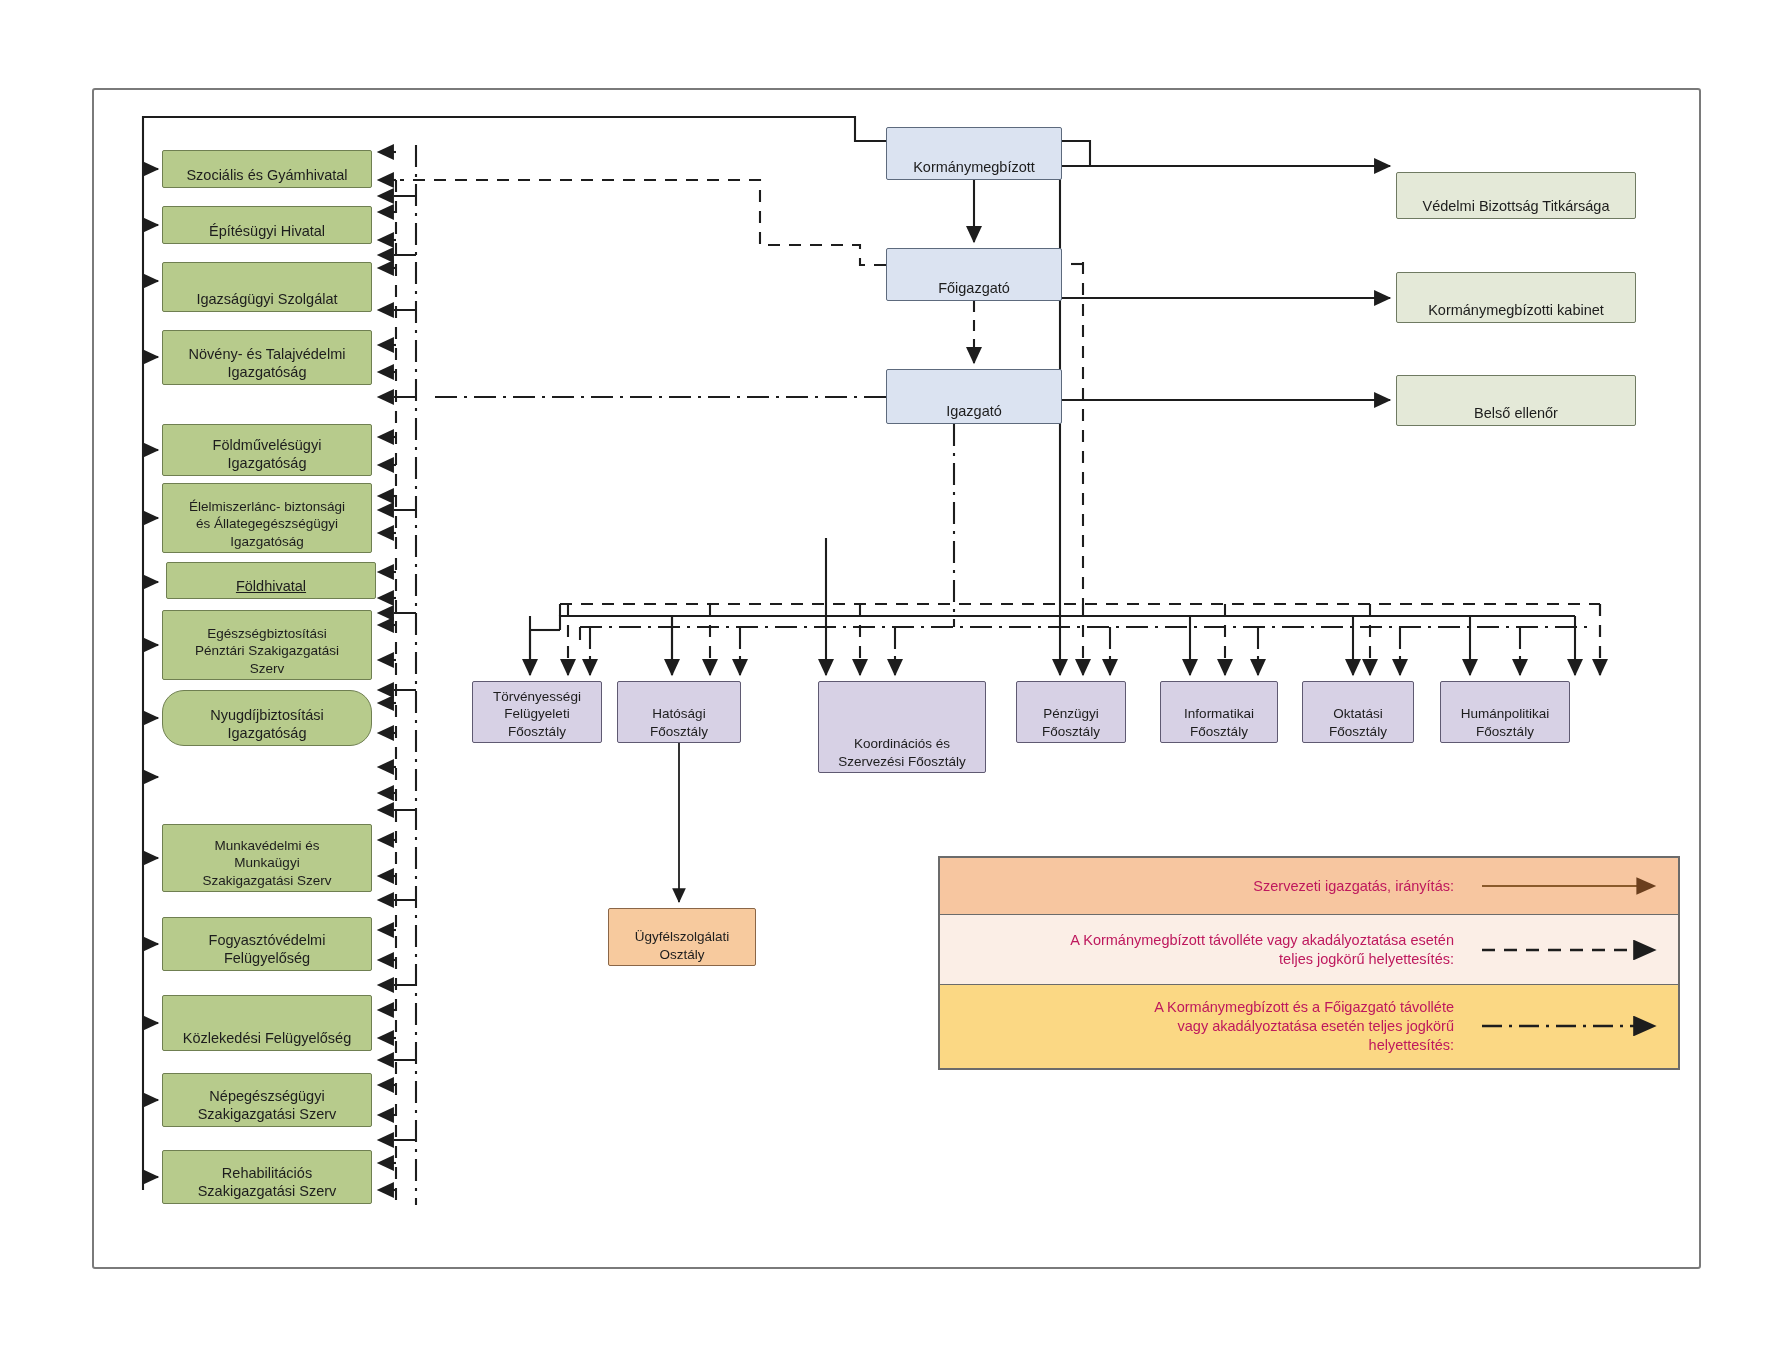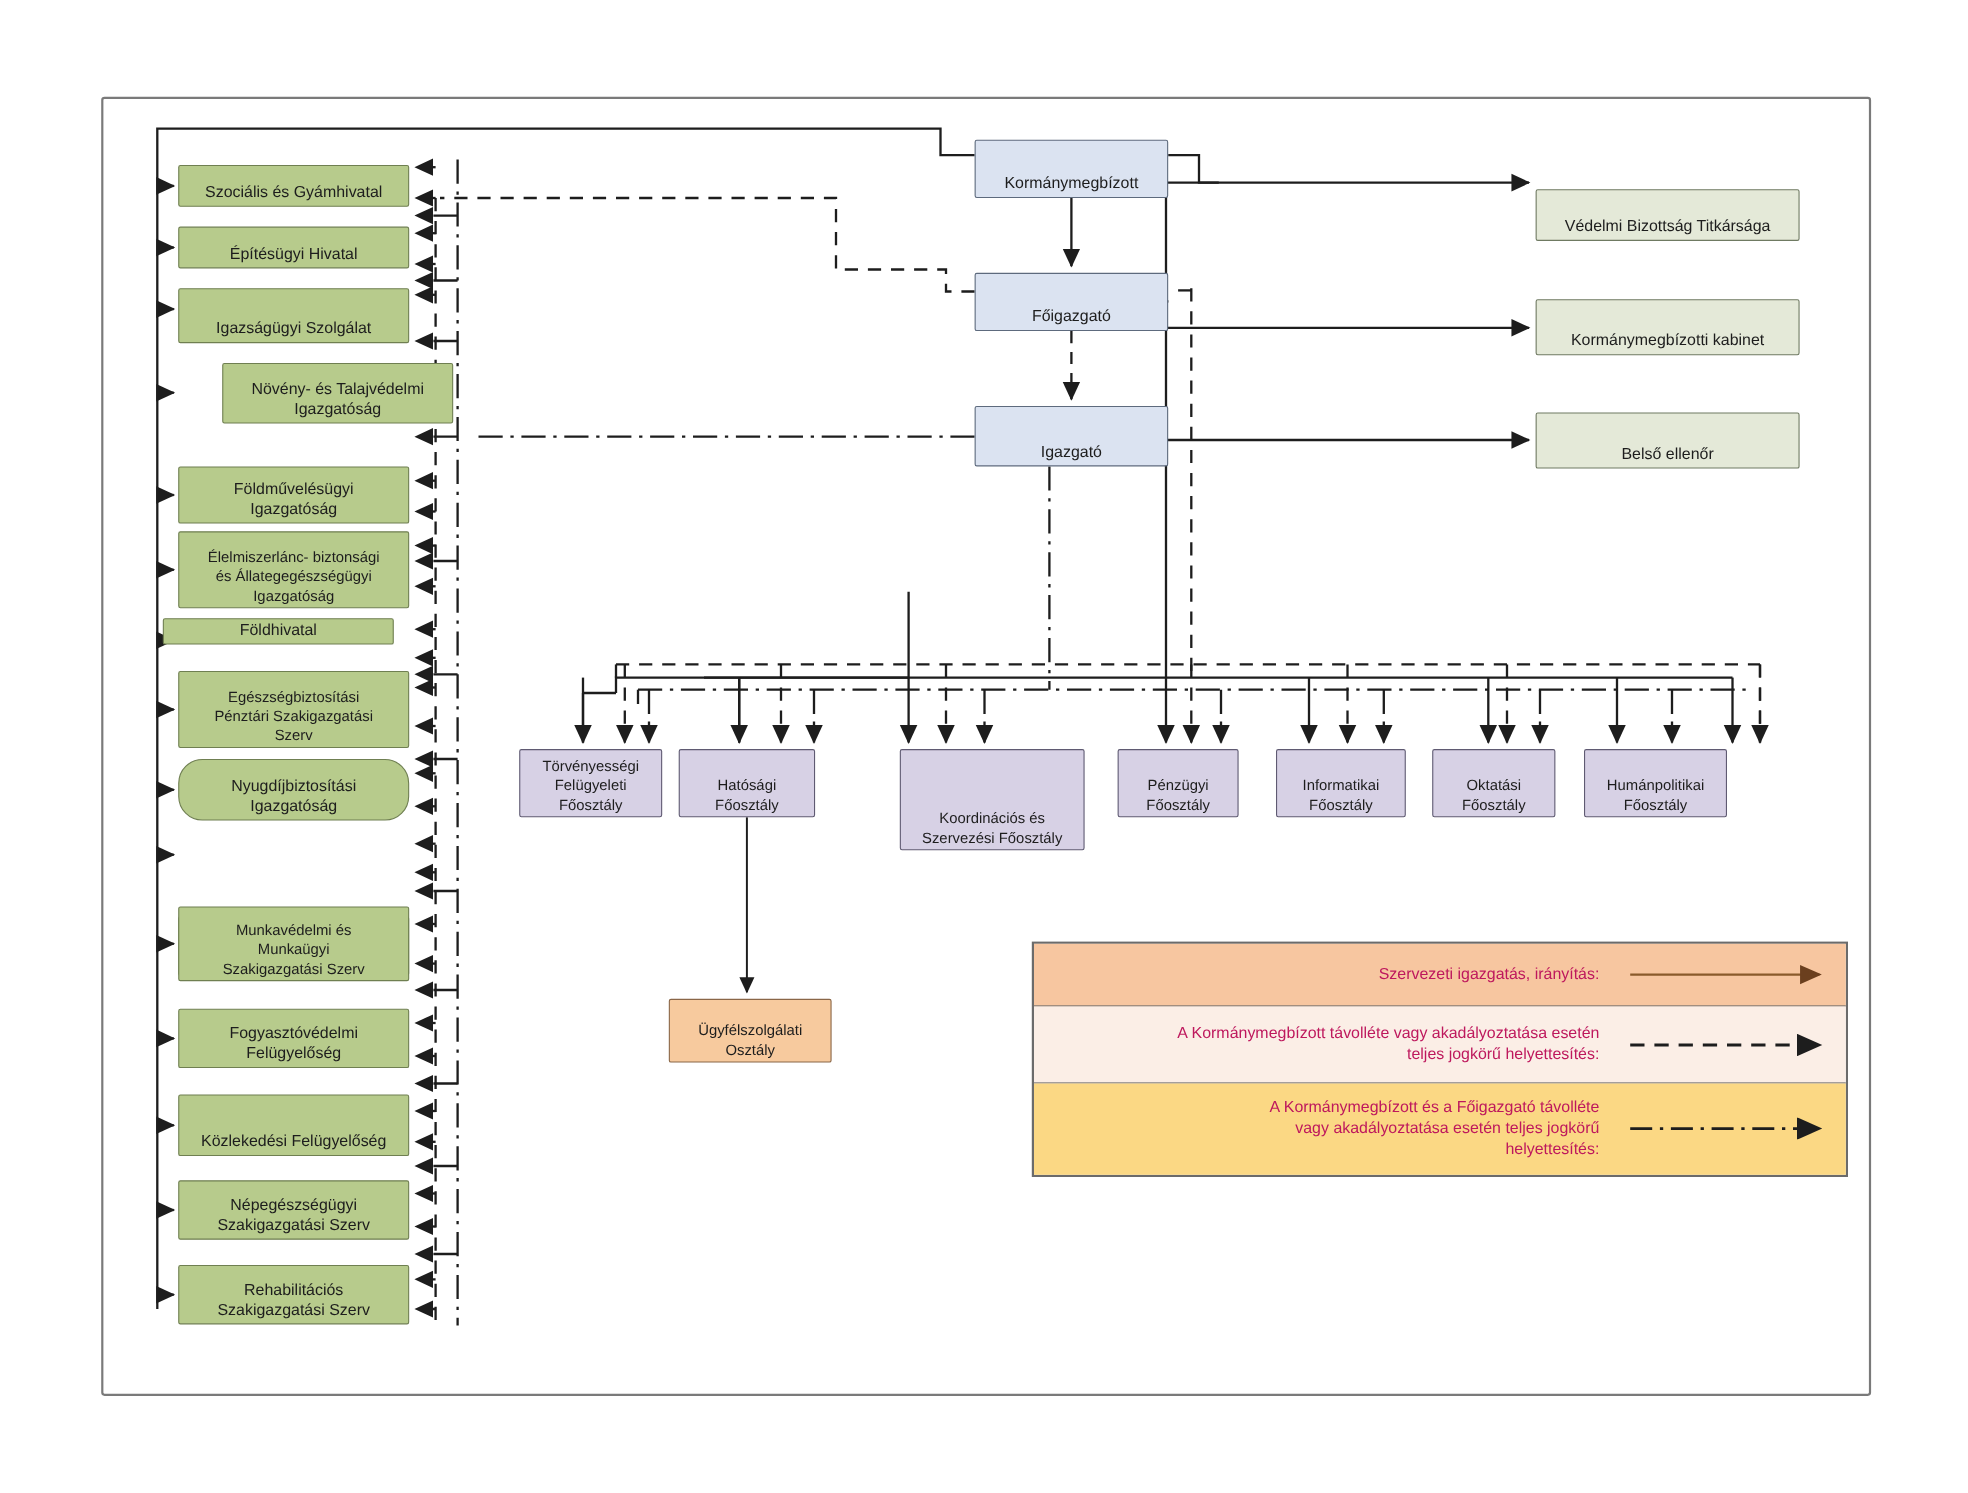--- a/index.html
+++ b/index.html
@@ -213,34 +213,34 @@
 
   <div class="node green" style="left:162px;top:150px;width:210px;height:38px;">
       <span>Szociális és Gyámhivatal</span>
     </div>
   <div class="node green" style="left:162px;top:206px;width:210px;height:38px;">
       <span>Építésügyi Hivatal</span>
     </div>
   <div class="node green" style="left:162px;top:262px;width:210px;height:50px;">
       <span>Igazságügyi Szolgálat</span>
     </div>
-  <div class="node green" style="left:162px;top:330px;width:210px;height:55px;margin-left:40px;">
+  <div class="node green" style="left:162px;top:330px;width:210px;height:55px;">
       <span>Növény- és Talajvédelmi
 Igazgatóság</span>
     </div>
   <div class="node green" style="left:162px;top:424px;width:210px;height:52px;">
       <span>Földművelésügyi
 Igazgatóság</span>
     </div>
   <div class="node green" style="left:162px;top:483px;width:210px;height:70px;font-size:13.5px;">
       <span>Élelmiszerlánc- biztonsági
 és Állategegészségügyi
 Igazgatóság</span>
     </div>
-  <div class="node green" style="left:148px;top:562px;width:210px;height:24px;">
+  <div class="node green" style="left:166px;top:562px;width:210px;height:37px;text-decoration:underline;">
       <span>Földhivatal</span>
     </div>
   <div class="node green" style="left:162px;top:610px;width:210px;height:70px;font-size:13.5px;">
       <span>Egészségbiztosítási
 Pénztári Szakigazgatási
 Szerv</span>
     </div>
   <div class="node green" style="left:162px;top:690px;width:210px;height:56px;border-radius:22px;">
       <span>Nyugdíjbiztosítási
 Igazgatóság</span>

